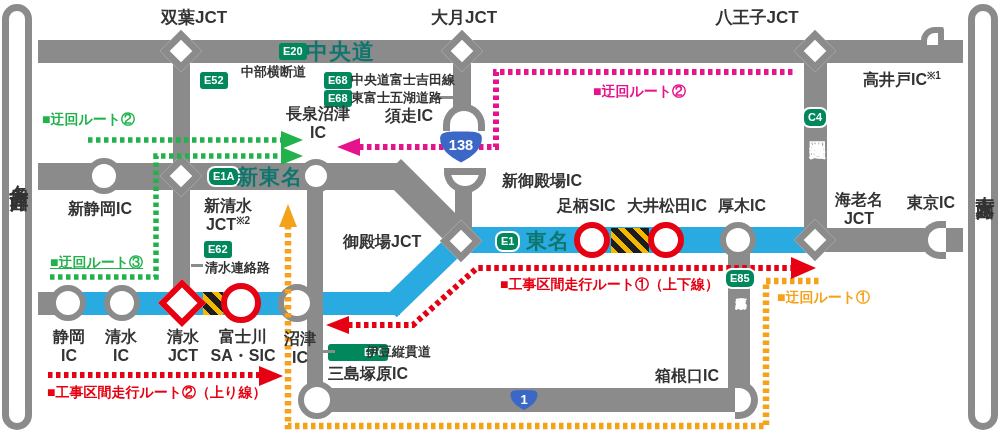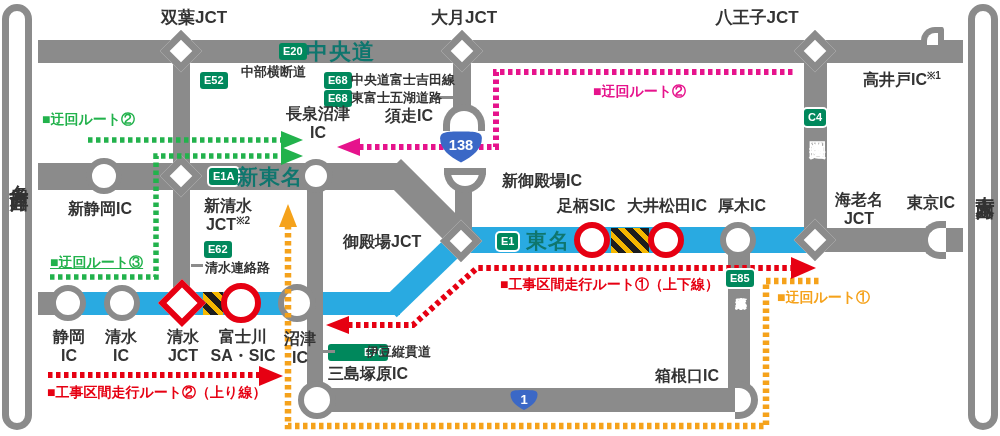--- a/index.html
+++ b/index.html
@@ -22,21 +22,21 @@
        border:7px solid var(--road);box-sizing:border-box;transform:rotate(45deg);}
   .jct.red{width:34px;height:34px;border:6px solid var(--routeRed);}
   .ic{position:absolute;background:#fff;border:6px solid var(--road);
       border-radius:50%;box-sizing:border-box;}
   .ic.red{border-color:var(--routeRed);}
   .dome{position:absolute;background:#fff;border:7px solid var(--road);box-sizing:border-box;}
   .hazard{position:absolute;background:repeating-linear-gradient(45deg,
           var(--hazard) 0 5px,#1d1d1d 5px 11px);}
   .badge{position:absolute;background:var(--green);color:#fff;font-weight:700;
          font-size:11px;line-height:1;padding:3px 4px;border-radius:3px;white-space:nowrap;}
-  .badge.onroad{box-shadow:0 0 0 2px #fff;}
+  .badge.onroad{box-shadow:0 0 0 2px #fff;border-radius:6px;}
   .lbl{position:absolute;color:var(--ink);font-weight:600;font-size:16px;
        line-height:1.2;white-space:nowrap;}
   .ctr{transform:translateX(-50%);text-align:center;}
   .sm{font-size:13px;}
   .legend{font-weight:700;font-size:14px;}
   .roadname{position:absolute;color:#0f766e;font-weight:700;font-size:21px;
             line-height:1;white-space:nowrap;letter-spacing:1px;}
   .roadname.big{font-size:22px;}
   .vroadname{position:absolute;writing-mode:vertical-rl;text-orientation:upright;
              color:#fff;font-weight:700;}

